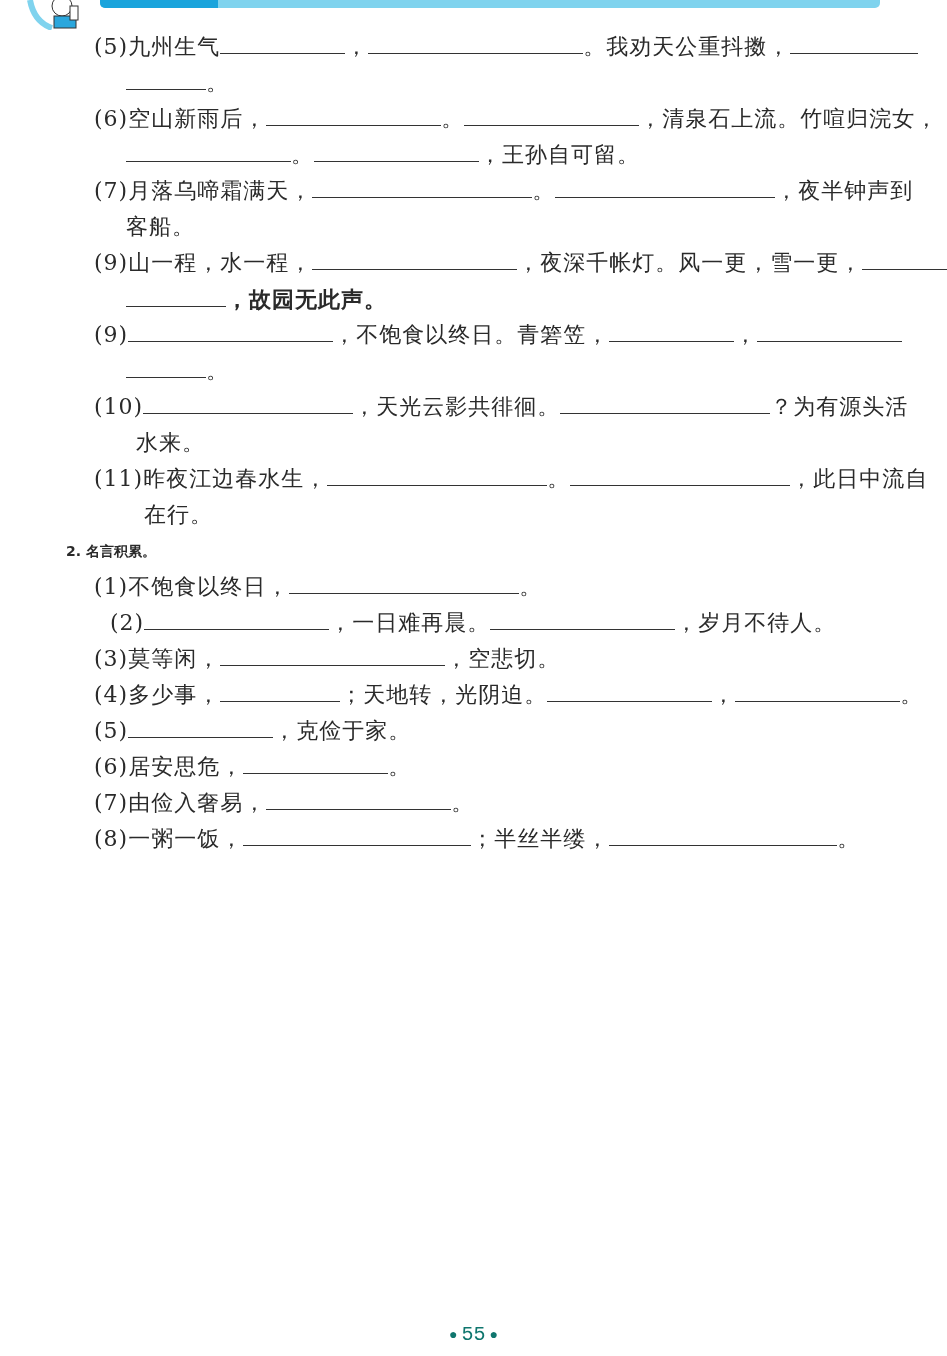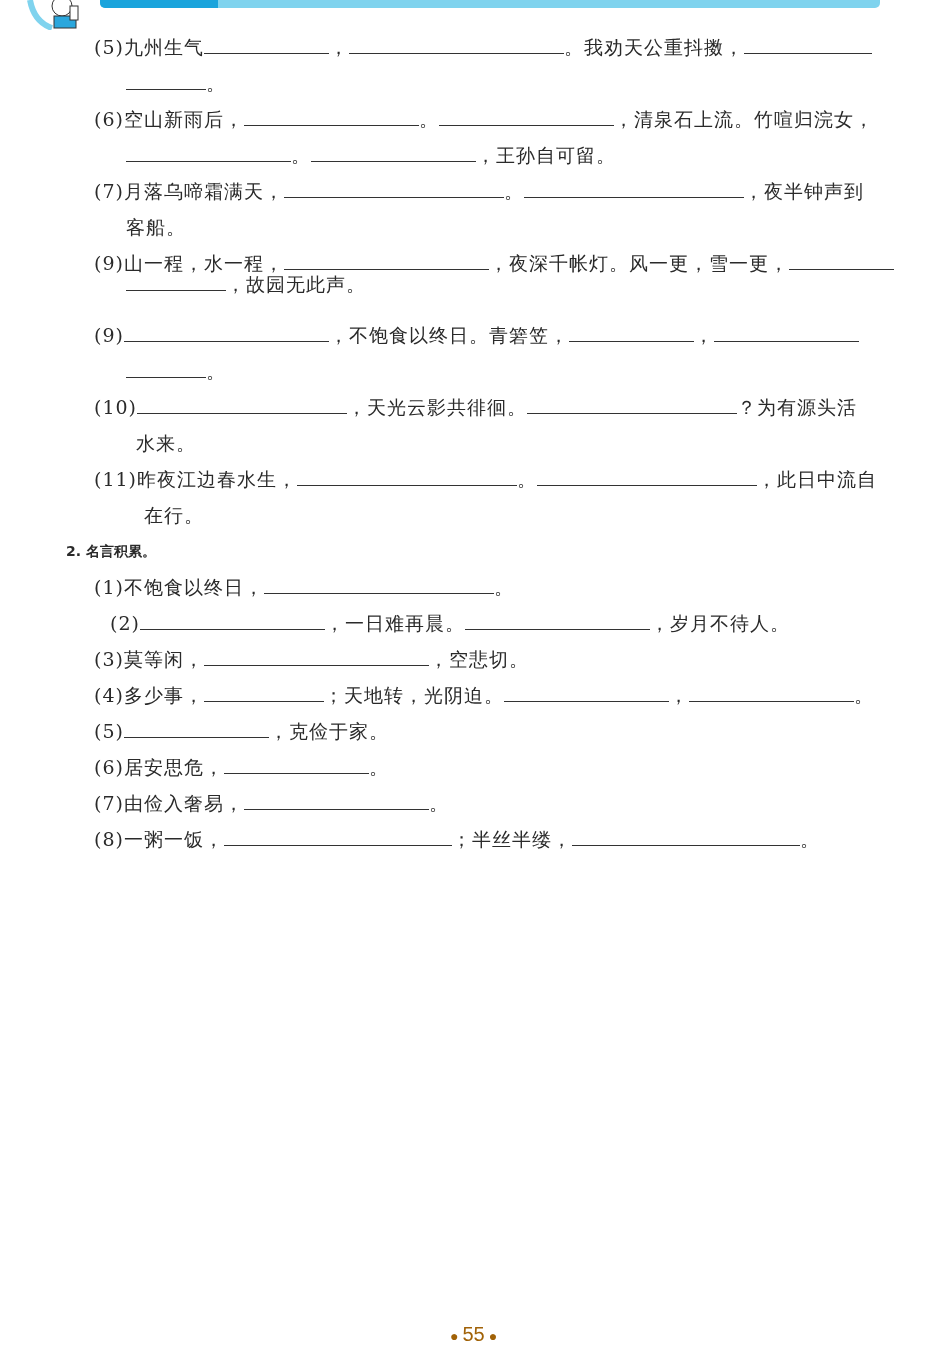--- a/index.html
+++ b/index.html
@@ -1,24 +1,24 @@
 <!DOCTYPE html>
 <html><head>
 <meta charset="utf-8">
 <style>
   html, body { margin:0; padding:0; }
   body { width:947px; height:1356px; background:#ffffff; position:relative; overflow:hidden;
          font-family:"DejaVu Serif","Liberation Serif",serif; color:#2a2a2a; }
   .header-bar { position:absolute; left:100px; top:0; width:780px; height:8px; background:#7fd3ee; border-radius:0 0 5px 5px; }
   .header-bar-dark { position:absolute; left:100px; top:0; width:118px; height:8px; background:#1aa4dc; border-radius:0 0 0 5px; }
   .mascot { position:absolute; left:22px; top:0; width:76px; height:30px; }
-  .line { position:absolute; left:0; font-size:19px; line-height:24px; white-space:nowrap; letter-spacing:1px; }
+  .line { position:absolute; left:0; font-size:22px; line-height:24px; white-space:nowrap; letter-spacing:1px; }
   .blank { display:inline-block; border-bottom:1px solid #333; height:18px; vertical-align:baseline; }
   .section-title { position:absolute; left:66px; font-family:"DejaVu Sans","Liberation Sans",sans-serif; font-weight:bold; font-size:14px; line-height:24px; }
-  .page-num { position:absolute; top:1323px; left:0; width:947px; text-align:center; color:#a16207; font-family:Liberation Sans, sans-serif; font-size:20px; }
+  .page-num { position:absolute; top:1323px; left:0; width:947px; text-align:center; color:#0f766e; font-family:Liberation Mono, monospace; font-size:20px; }
   .dot { font-size:14px; vertical-align:middle; margin:0 4px; }
 </style>
 </head>
 <body>
 
 <div class="header-bar"></div>
 <div class="header-bar-dark"></div>
 <svg class="mascot" viewBox="0 0 76 30">
   <path d="M8 0 Q12 22 30 28" stroke="#7fd3ee" stroke-width="6" fill="none"></path>
   <circle cx="40" cy="6" r="10" fill="#fff" stroke="#333" stroke-width="1"></circle>
@@ -27,21 +27,21 @@
 </svg>
 
 <div id="content">
     <div class="line" style="left: 94px; top: 35px;"><span>(5)九州生气</span><span class="blank" style="width: 125px;"></span><span>，</span><span class="blank" style="width: 215px;"></span><span>。我劝天公重抖擞，</span><span class="blank" style="width: 128px;"></span></div>
     <div class="line" style="left: 126px; top: 71px;"><span class="blank" style="width: 80px;"></span><span>。</span></div>
     <div class="line" style="left: 94px; top: 107px;"><span>(6)空山新雨后，</span><span class="blank" style="width: 175px;"></span><span>。</span><span class="blank" style="width: 175px;"></span><span>，清泉石上流。竹喧归浣女，</span></div>
     <div class="line" style="left: 126px; top: 143px;"><span class="blank" style="width: 165px;"></span><span>。</span><span class="blank" style="width: 165px;"></span><span>，王孙自可留。</span></div>
     <div class="line" style="left: 94px; top: 179px;"><span>(7)月落乌啼霜满天，</span><span class="blank" style="width: 220px;"></span><span>。</span><span class="blank" style="width: 220px;"></span><span>，夜半钟声到</span></div>
     <div class="line" style="left: 126px; top: 215px;"><span>客船。</span></div>
     <div class="line" style="left: 94px; top: 251px;"><span>(9)山一程，水一程，</span><span class="blank" style="width: 205px;"></span><span>，夜深千帐灯。风一更，雪一更，</span><span class="blank" style="width: 105px;"></span></div>
-    <div class="line" style="left: 126px; top: 272px;"><span class="blank" style="width: 100px;"></span><span>，故园无此声。</span></div>
+    <div class="line" style="left: 126px; top: 287px; font-weight: bold;"><span class="blank" style="width: 100px;"></span><span>，故园无此声。</span></div>
     <div class="line" style="left: 94px; top: 323px;"><span>(9)</span><span class="blank" style="width: 205px;"></span><span>，不饱食以终日。青箬笠，</span><span class="blank" style="width: 125px;"></span><span>，</span><span class="blank" style="width: 145px;"></span></div>
     <div class="line" style="left: 126px; top: 359px;"><span class="blank" style="width: 80px;"></span><span>。</span></div>
     <div class="line" style="left: 94px; top: 395px;"><span>(10)</span><span class="blank" style="width: 210px;"></span><span>，天光云影共徘徊。</span><span class="blank" style="width: 210px;"></span><span>？为有源头活</span></div>
     <div class="line" style="left: 136px; top: 431px; text-align: right;"><span>水来。</span></div>
     <div class="line" style="left: 94px; top: 467px;"><span>(11)昨夜江边春水生，</span><span class="blank" style="width: 220px;"></span><span>。</span><span class="blank" style="width: 220px;"></span><span>，此日中流自</span></div>
     <div class="line" style="left: 144px; top: 503px;"><span>在行。</span></div>
     <div class="section-title" style="top: 539px;">2. 名言积累。</div>
     <div class="line" style="left: 94px; top: 575px;"><span>(1)不饱食以终日，</span><span class="blank" style="width: 230px;"></span><span>。</span></div>
     <div class="line" style="left: 94px; top: 611px; margin-left: 16px;"><span>(2)</span><span class="blank" style="width: 185px;"></span><span>，一日难再晨。</span><span class="blank" style="width: 185px;"></span><span>，岁月不待人。</span></div>
     <div class="line" style="left: 94px; top: 647px;"><span>(3)莫等闲，</span><span class="blank" style="width: 225px;"></span><span>，空悲切。</span></div>

